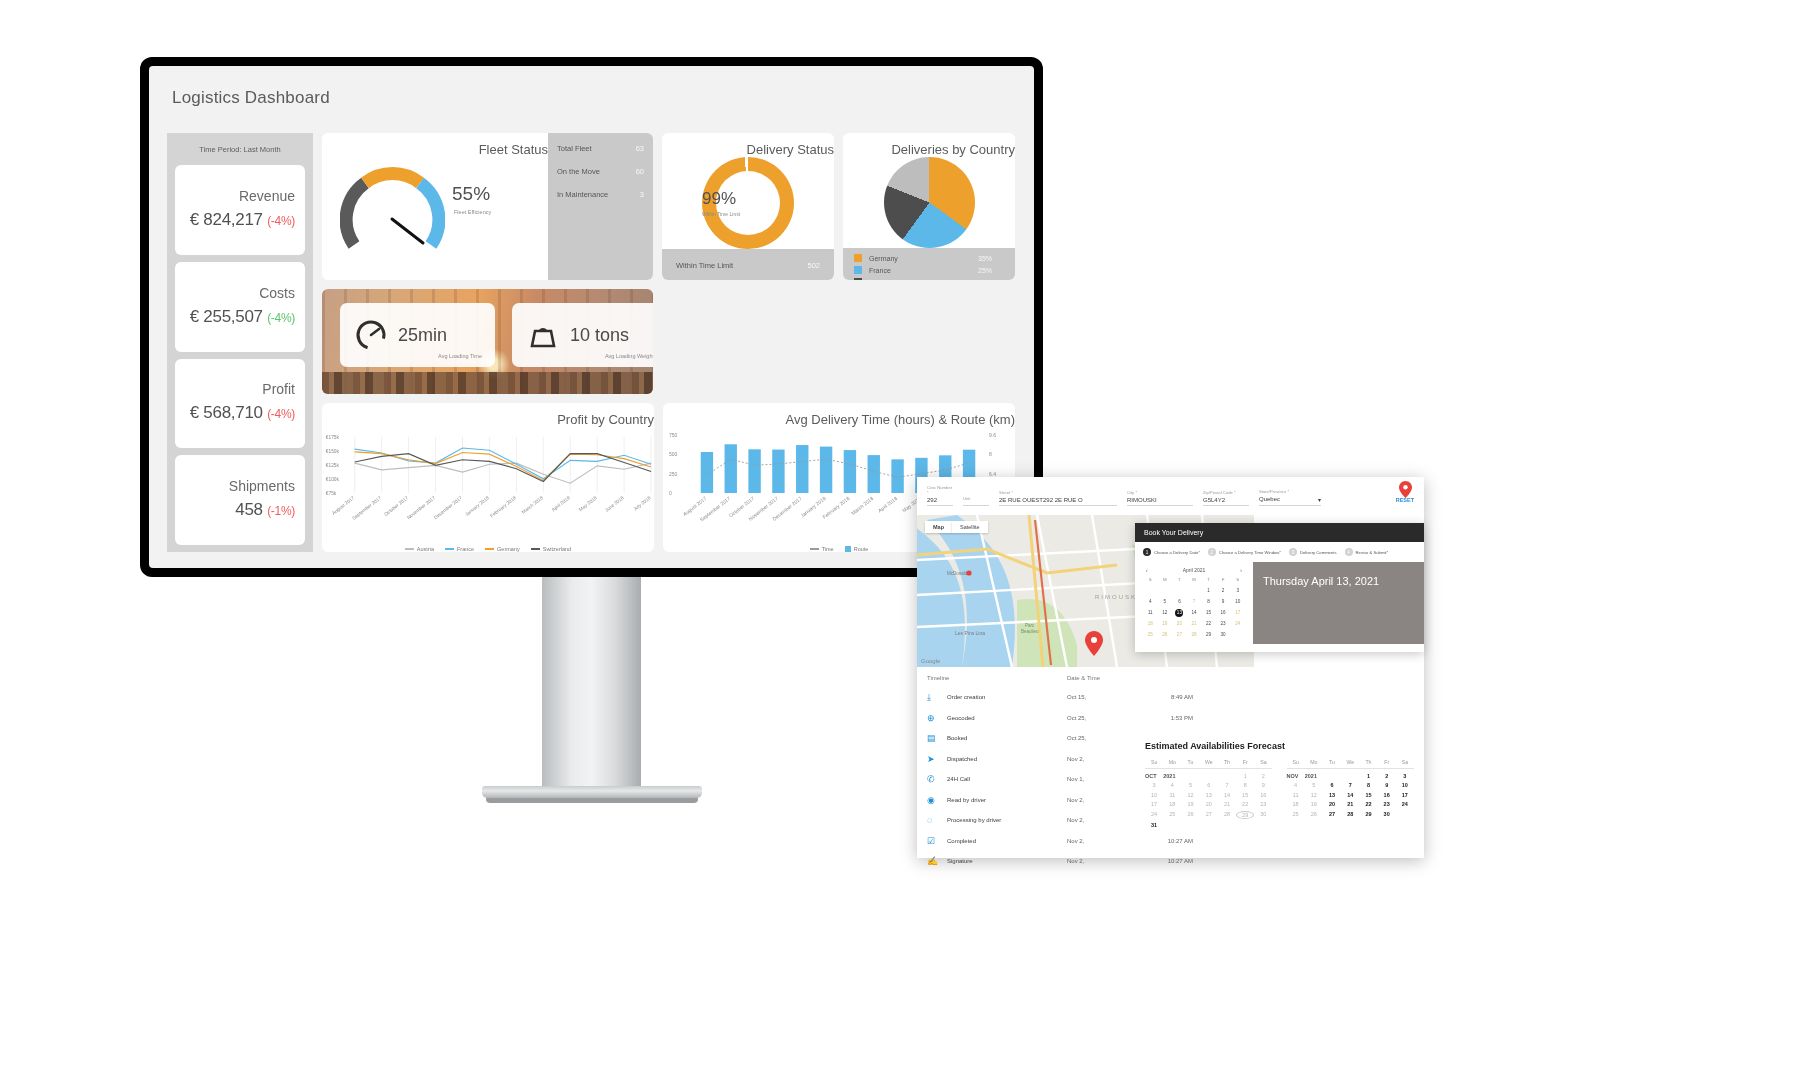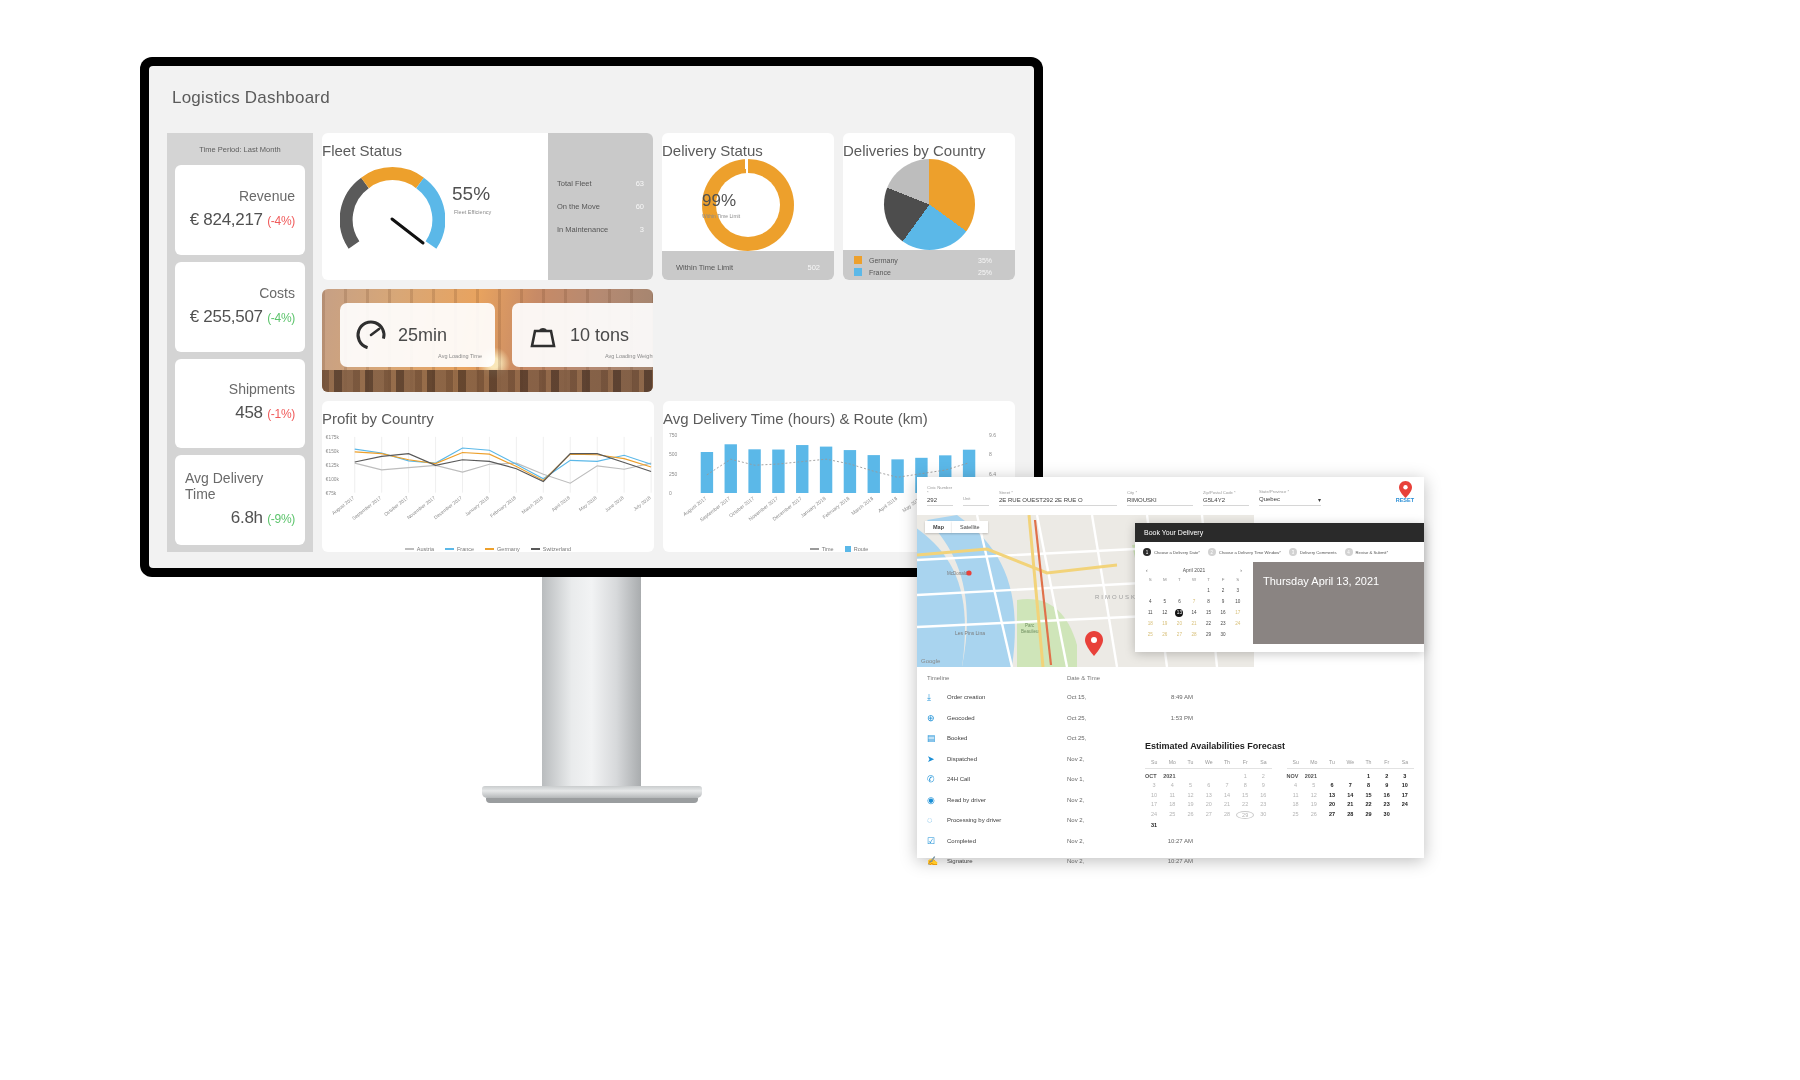--- a/index.html
+++ b/index.html
@@ -32,30 +32,30 @@
   .kpi-label { font-size:14px; color:#6a6a6a; margin-bottom:6px; }
   .kpi-value { font-size:17px; color:#515151; white-space:nowrap; letter-spacing:-.3px; }
   .kpi-delta { font-size:12px; }
   .neg { color:#f05b5b; } .pos { color:#5cc46c; }
 
   
   #main { flex:1; display:flex; flex-direction:column; gap:9px; }
   .row { display:flex; gap:9px; }
   .r1 { height:147px; }
   .card { background:#fff; border-radius:6px; position:relative; overflow:hidden; }
-  .card-title { font-size:15px; color:#5b5b5b; text-align:left; padding-top:9px; }
+  .card-title { font-size:13px; color:#5b5b5b; text-align:right; padding-top:9px; }
 
   
   #fleet { flex:1; display:flex; }
   #fleet-left { flex:1; position:relative; }
   #gauge-wrap { position:absolute; left:18px; top:24px; width:105px; height:105px; }
   #gauge-num { position:absolute; left:130px; top:50px; font-size:19px; color:#515151; }
   #gauge-sub { position:absolute; left:132px; top:76px; font-size:5.5px; color:#8b8b8b; }
   #fleet-right { width:105px; background:#c9c9c9; display:flex; flex-direction:column;
-    justify-content:center; gap:14px; padding:0 9px; }
+    gap:14px; padding:11px 9px; }
   .fleet-row { display:flex; justify-content:space-between; font-size:7.5px; color:#565656; }
   .fleet-row b { font-weight:400; color:#f7f7f7; }
 
   
   #delivery { width:172px; display:flex; flex-direction:column; }
   #donut-area { flex:1; display:flex; align-items:center; justify-content:center; position:relative; }
   #donut { width:92px; height:92px; border-radius:50%; position:relative;
     background:conic-gradient(#eda02c 0deg 356deg,#ffffff 356deg 360deg); }
   #donut::after { content:""; position:absolute; inset:14px; background:#fff; border-radius:50%; }
   #donut-txt { position:absolute; inset:0; display:flex; flex-direction:column;
@@ -179,28 +179,28 @@
           <div class="kpi-label">Revenue</div>
           <div class="kpi-value"><span>€ 824,217</span>
             <span class="kpi-delta neg">(-4%)</span></div>
         </div>
         <div class="kpi">
           <div class="kpi-label">Costs</div>
           <div class="kpi-value"><span>€ 255,507</span>
             <span class="kpi-delta pos">(-4%)</span></div>
         </div>
         <div class="kpi">
+          <div class="kpi-label">Profit</div>
+          <div class="kpi-value"><span>€ 568,710</span>
+            <span class="kpi-delta neg">(-4%)</span></div>
+        </div>
+        <div class="kpi">
           <div class="kpi-label">Shipments</div>
           <div class="kpi-value"><span>458</span>
             <span class="kpi-delta neg">(-1%)</span></div>
-        </div>
-        <div class="kpi">
-          <div class="kpi-label">Avg Delivery Time</div>
-          <div class="kpi-value"><span>6.8h</span>
-            <span class="kpi-delta pos">(-9%)</span></div>
         </div>
       </div>
 
       <div id="main">
 
         <div class="row r1">
 
           <div class="card" id="fleet">
             <div id="fleet-left">
               <div class="card-title">Fleet Status</div>

